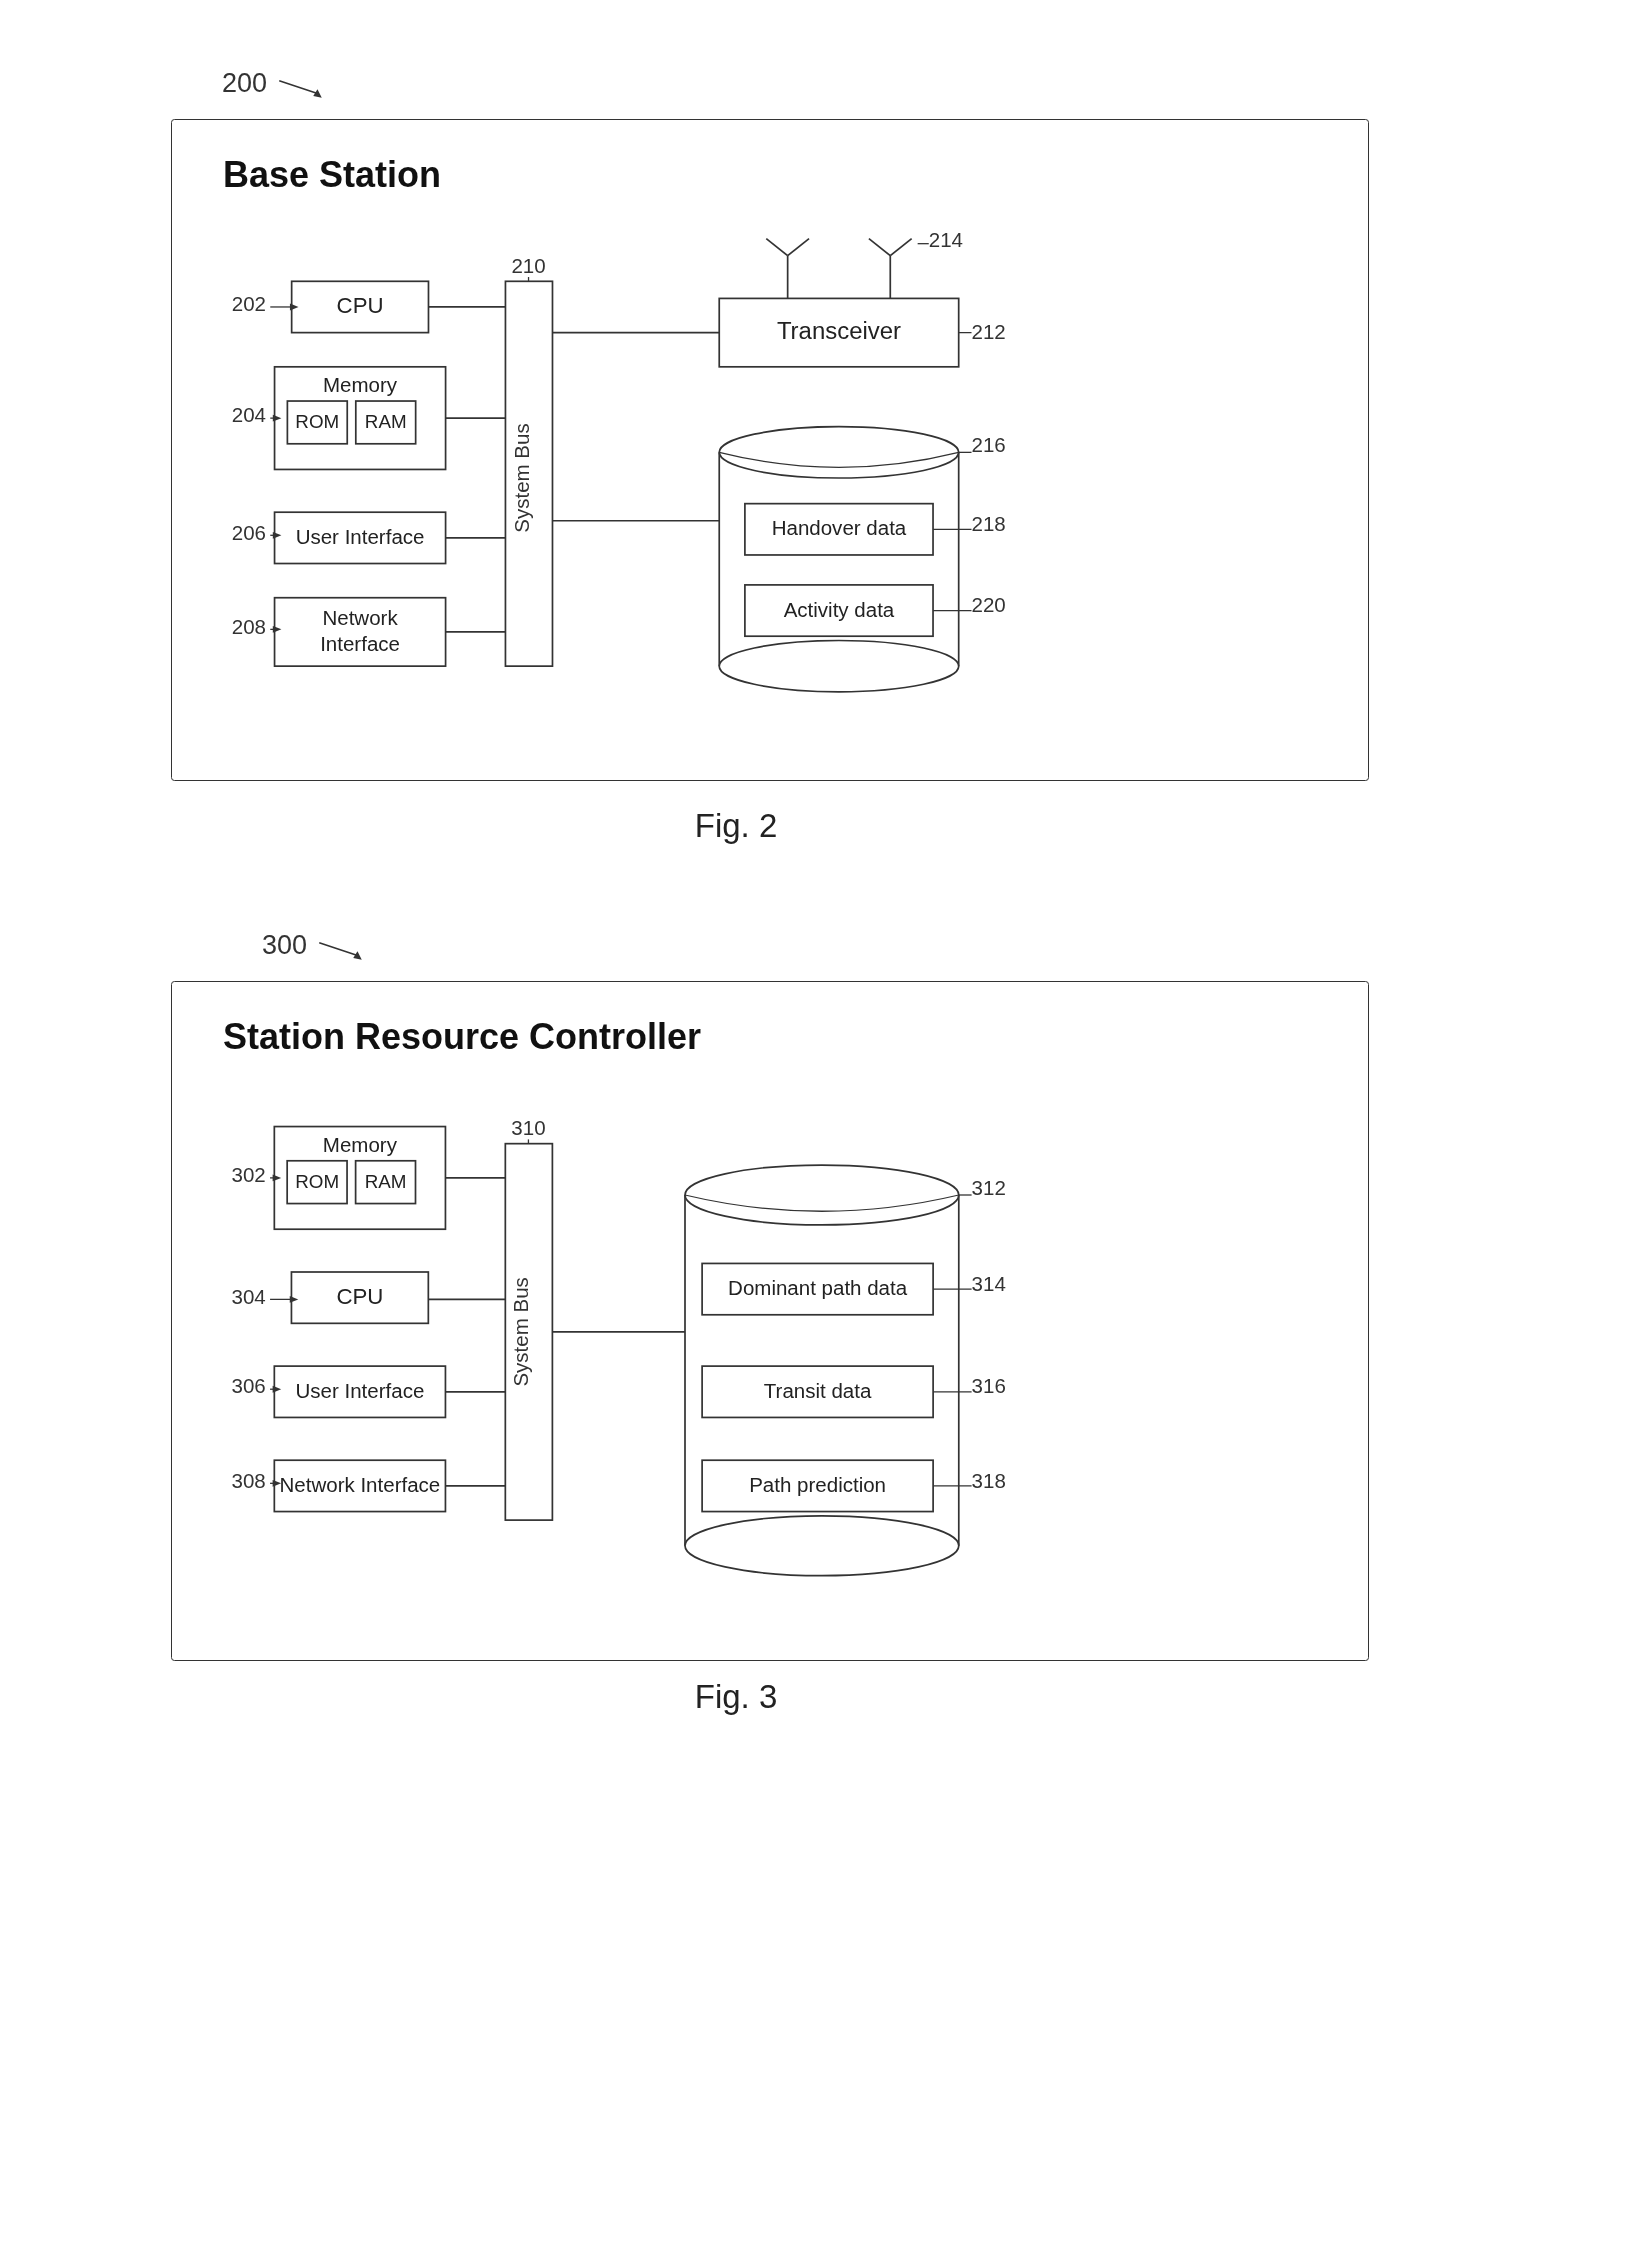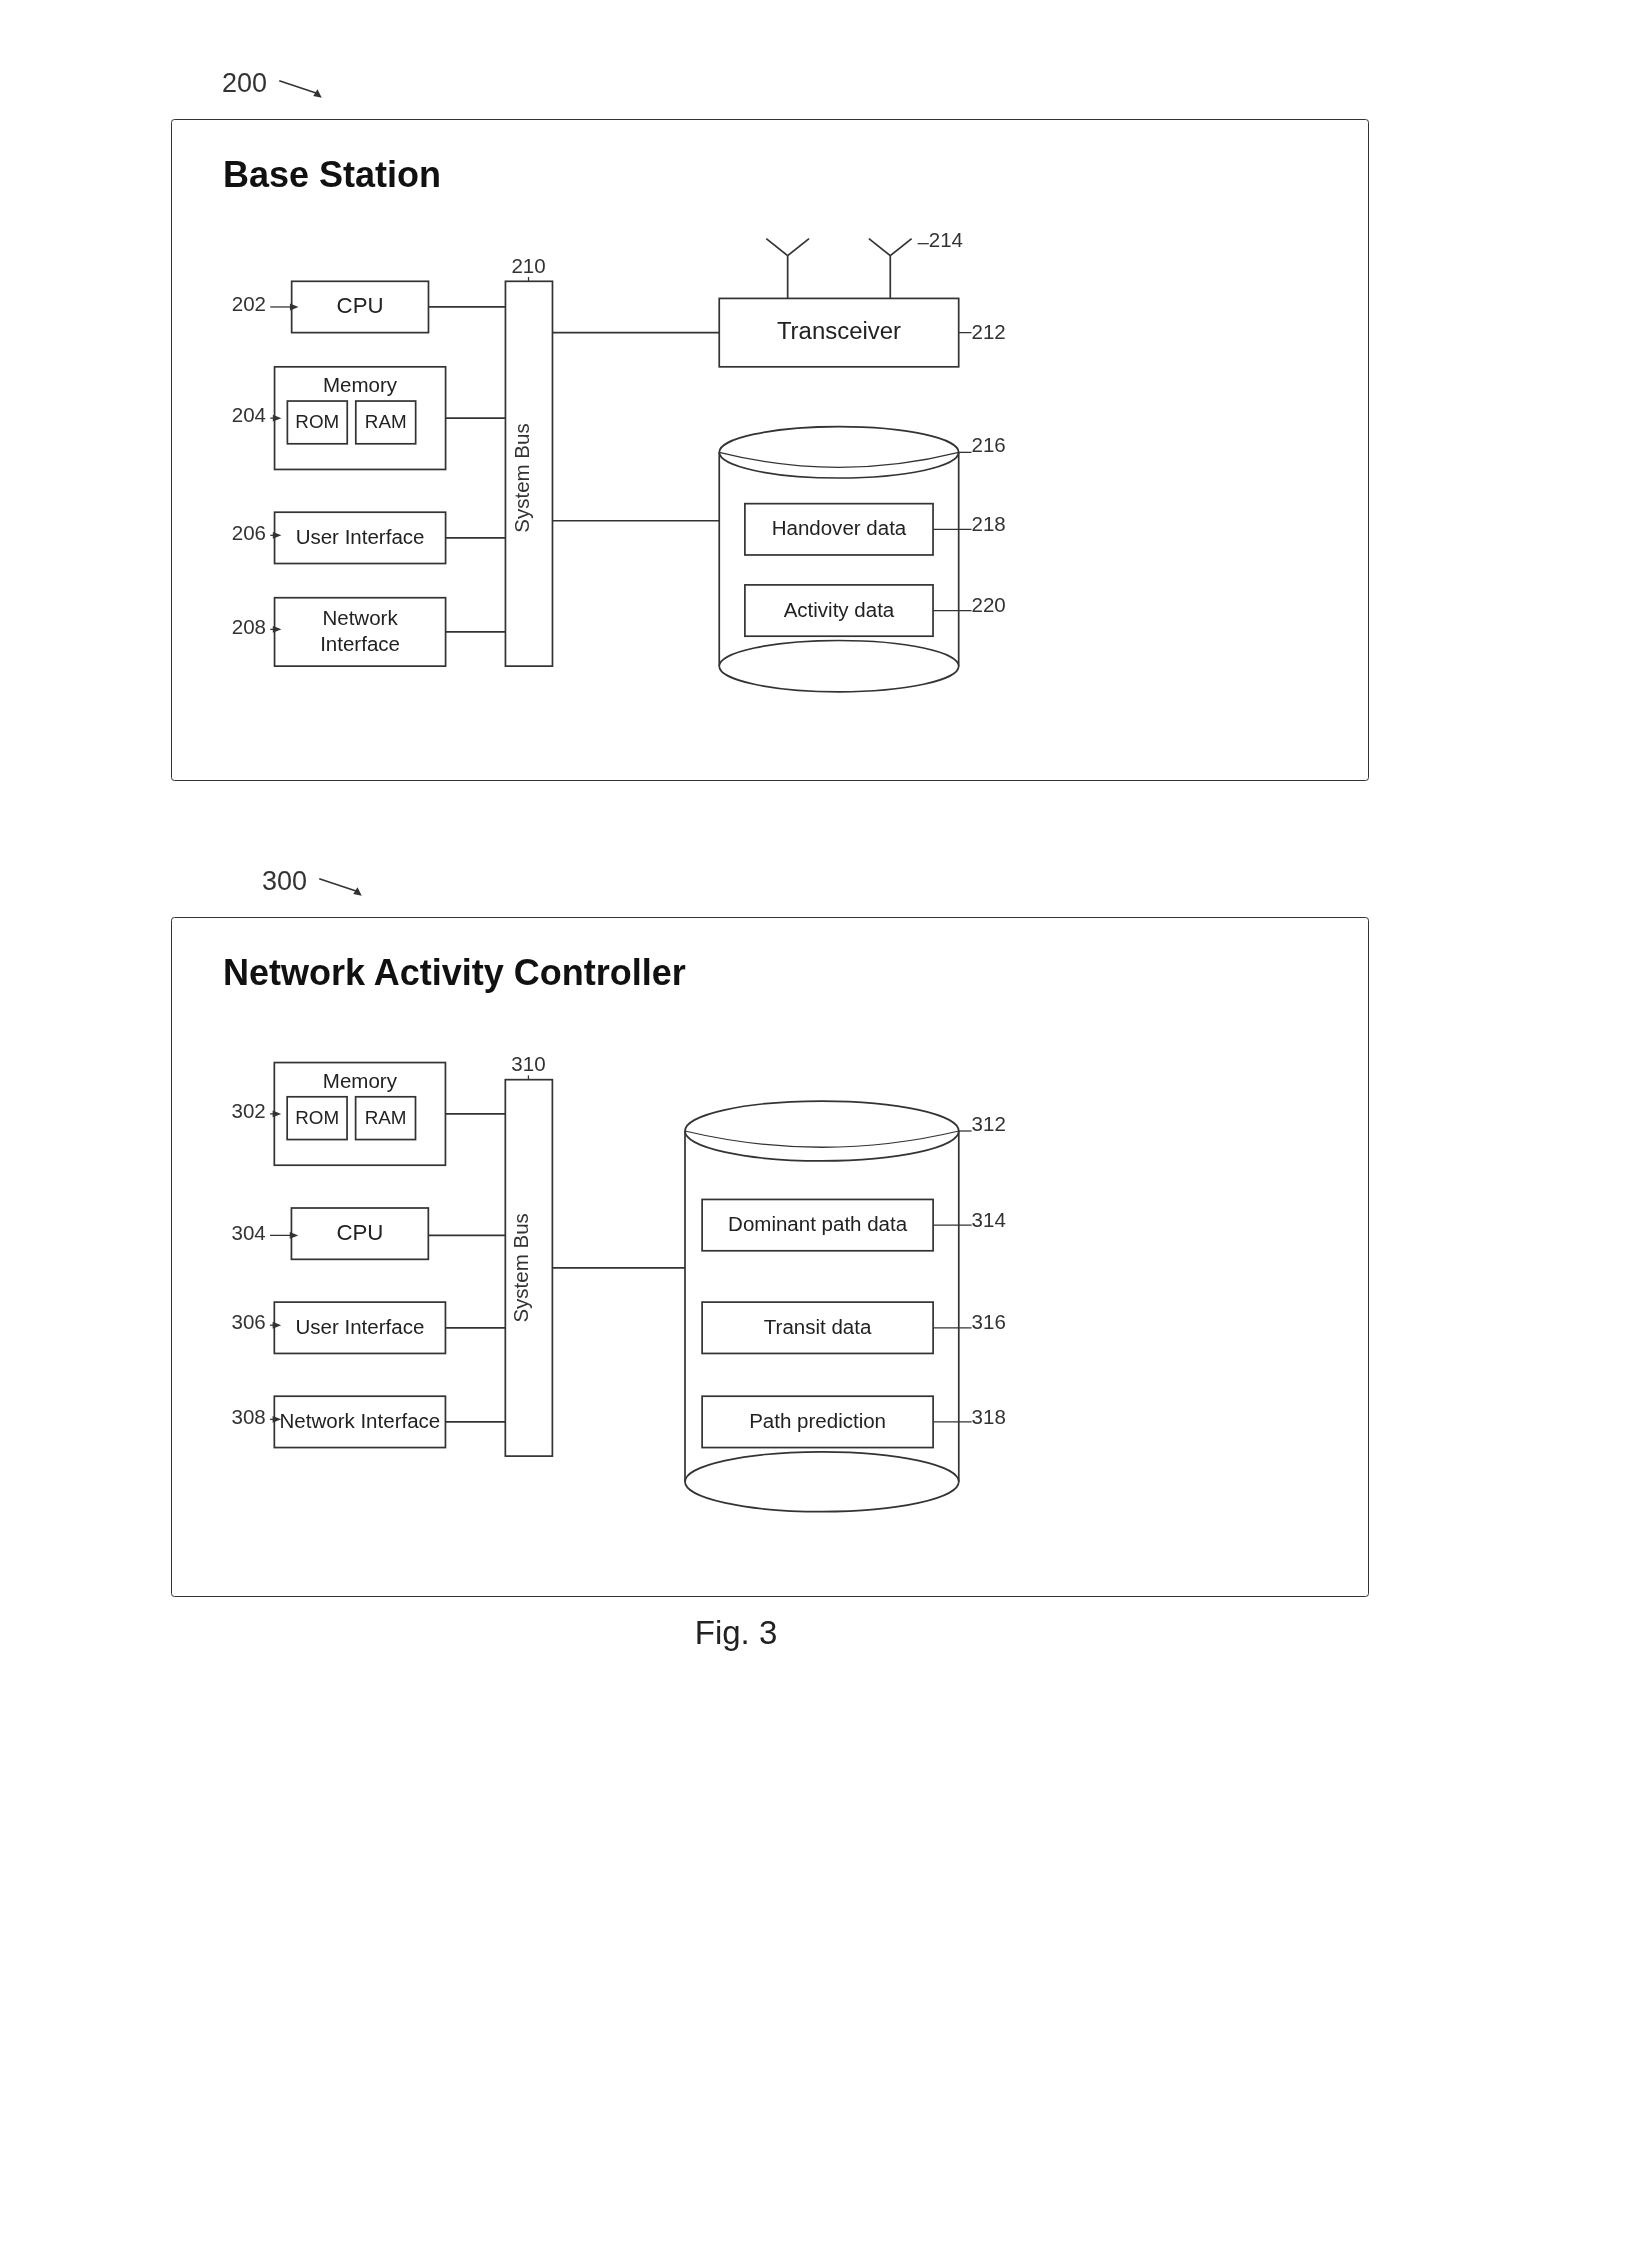--- a/index.html
+++ b/index.html
@@ -154,34 +154,35 @@
           <text x="875" y="352" text-anchor="start" font-size="24" fill="#333">218</text>
           <line x1="830" y1="350" x2="875" y2="350" stroke="#333" stroke-width="1.5"></line>
 
           <rect x="610" y="415" width="220" height="60" fill="white" stroke="#333" stroke-width="2"></rect>
           <text x="720" y="452" text-anchor="middle" font-size="24" fill="#222">Activity data</text>
           <text x="875" y="447" text-anchor="start" font-size="24" fill="#333">220</text>
           <line x1="830" y1="445" x2="875" y2="445" stroke="#333" stroke-width="1.5"></line>
         </svg>
 
       </div>
+      <div class="fig-caption" style="margin-top:26px;">Fig. 2</div>
     </div>
   </div>
 
   <div style="width:100%; position:relative; margin-top: 17px;">
     <div style="position:absolute; top:0; left:51px; font-size:27px; color:#333;margin-left:40px;">
       <span>300</span>
       <svg width="51" height="26" style="display:inline-block; vertical-align:middle;" viewBox="0 0 60 30">
         <line x1="5" y1="10" x2="50" y2="25" stroke="#333" stroke-width="2"></line>
         <polygon points="50,20 55,30 45,28" fill="#333"></polygon>
       </svg>
     </div>
     <div style="margin-top:51px;">
       <div class="diagram-box">
-        <div class="diagram-title">Network Activity Controller</div>
+        <div class="diagram-title">Station Resource Controller</div>
 
         
         <svg width="1078" height="514" viewBox="0 0 1260 600">
 
           <rect x="60" y="40" width="200" height="120" fill="white" stroke="#333" stroke-width="2"></rect>
           <text x="160" y="70" text-anchor="middle" font-size="24" fill="#222">Memory</text>
 
           <rect x="75" y="80" width="70" height="50" fill="white" stroke="#333" stroke-width="2"></rect>
           <text x="110" y="112" text-anchor="middle" font-size="22" fill="#222">ROM</text>
 

